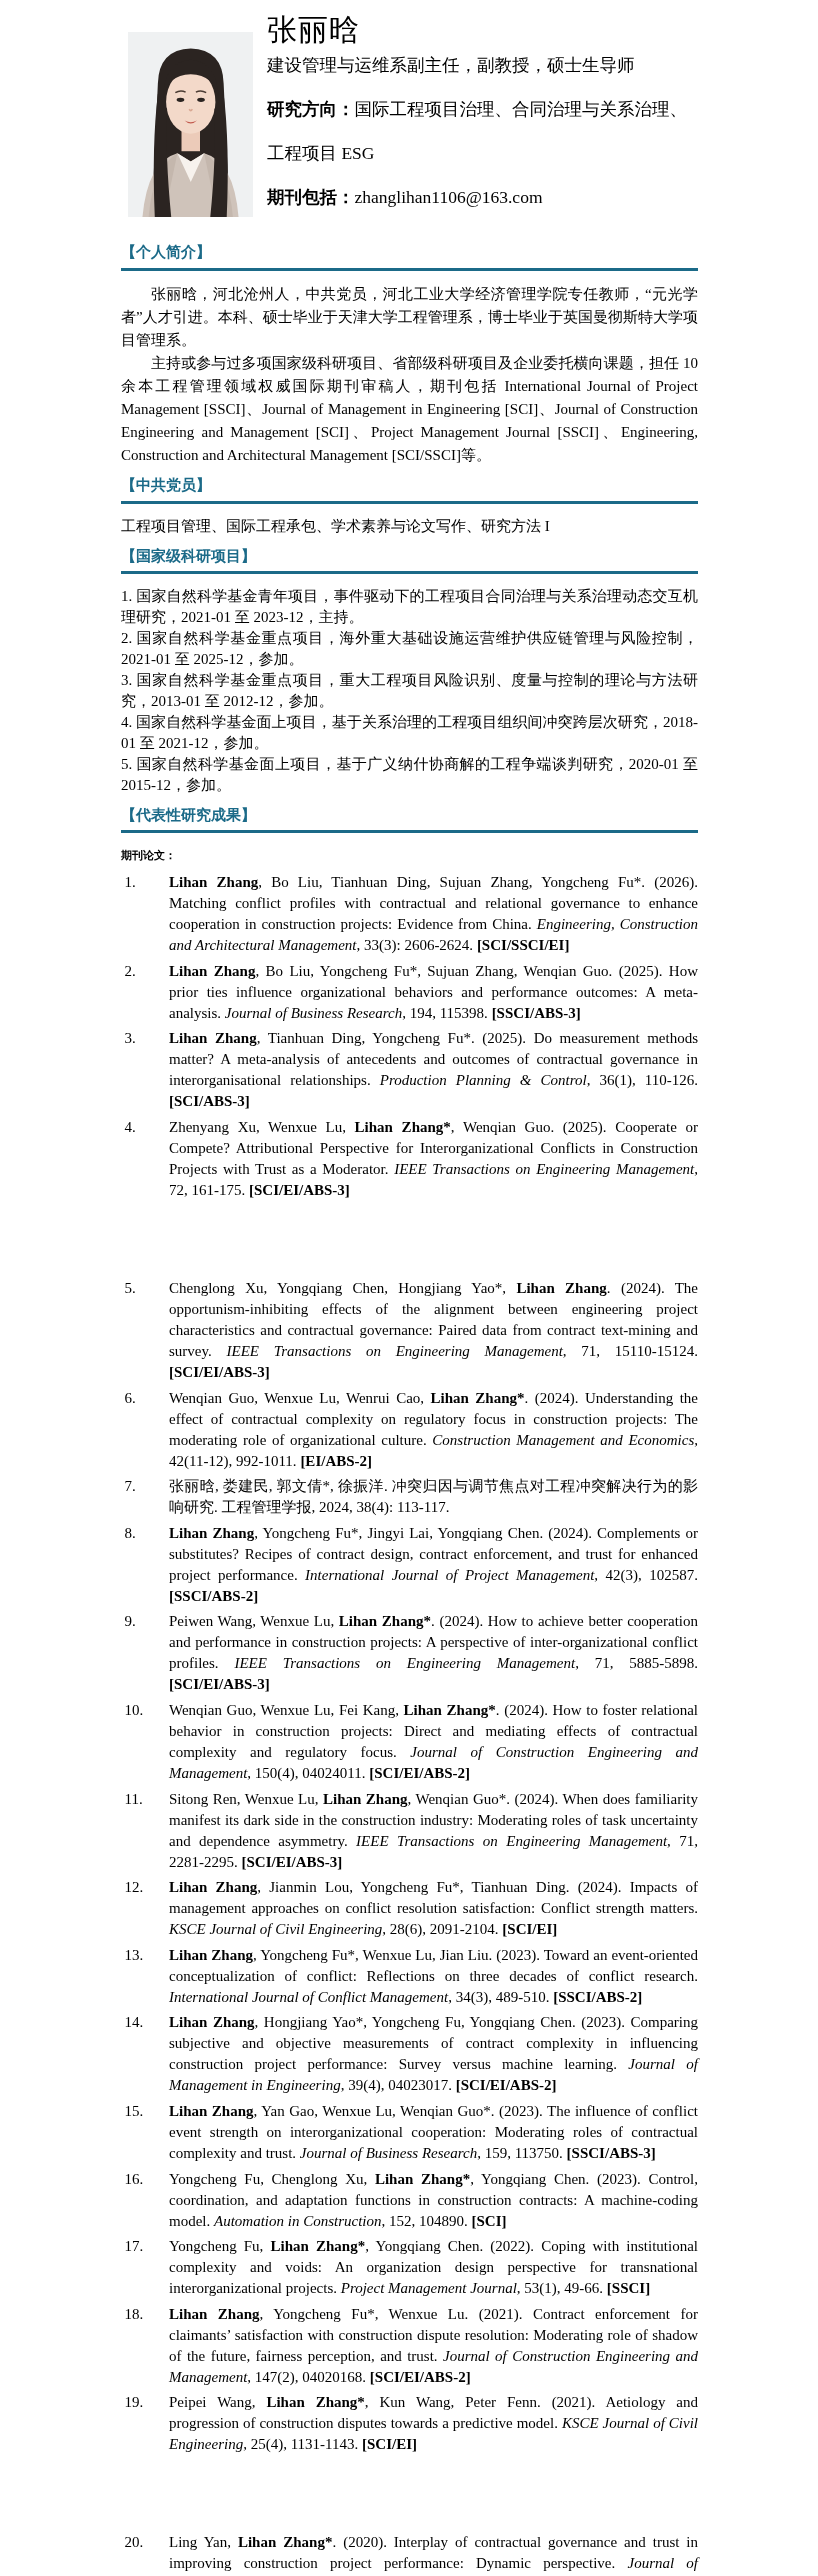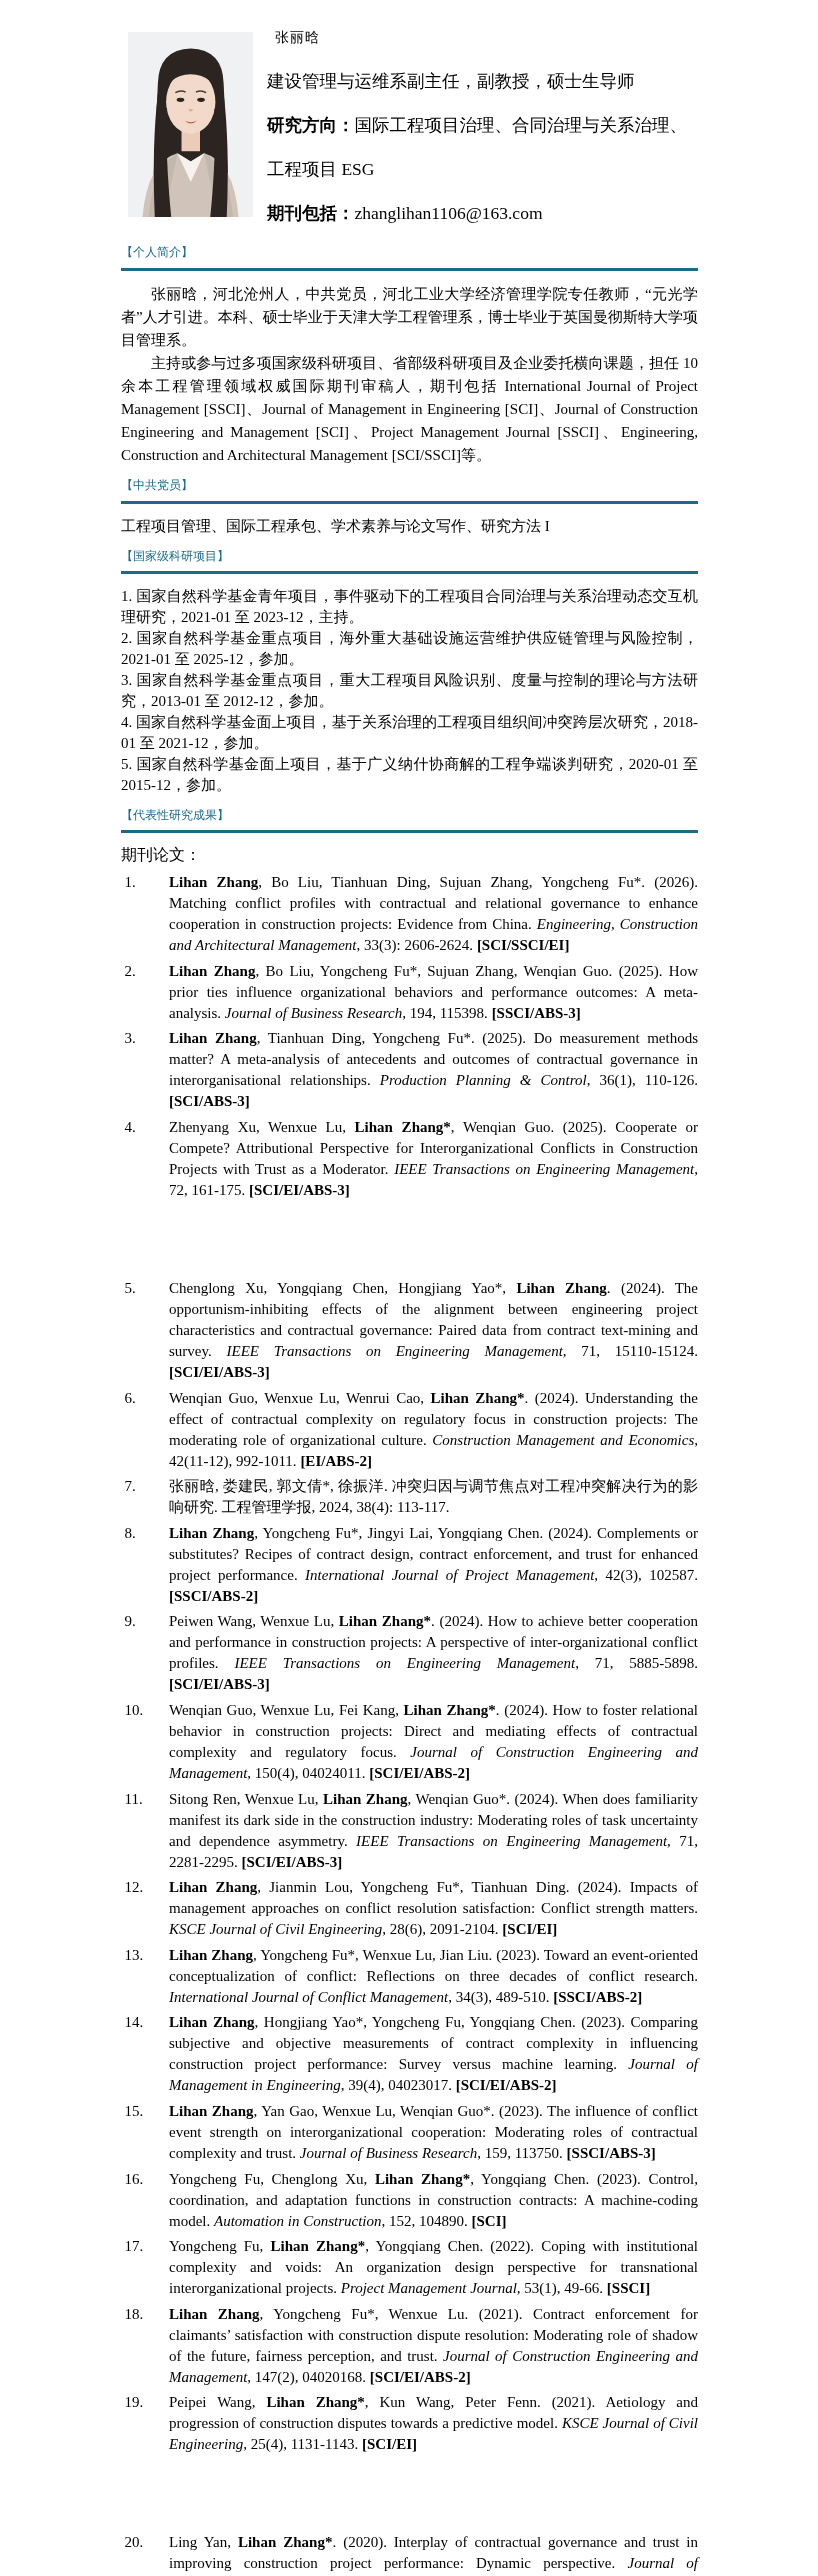--- a/index.html
+++ b/index.html
@@ -27,38 +27,38 @@
     width:125px; height:185px;
     overflow:hidden;
   }
   .photo svg{display:block;width:100%;height:100%;}
   .header-info{
     position:absolute;
     left:146px; top:15.5px;
     width:428px;
   }
   .person-name{
-    font-size:14px;
+    font-size:30px;
     font-weight:normal;
-    margin:8px;
+    margin:0;
     line-height:27px;
     letter-spacing:1px;
   }
   .info-line{
     font-size:17.5px;
     line-height:44px;
     margin:0;
   }
   .info-line .lbl{font-weight:bold;text-align:center;}
 
   
   .sec-title{
     font-family:"DejaVu Sans","Liberation Sans",sans-serif;
-    font-weight:normal;
-    font-size:12px;
+    font-weight:bold;
+    font-size:15px;
     color:#1b6a88;
     margin:8.2px 0 5.2px 0;
     line-height:20.6px;
   }
   .sec-rule{
     height:2.6px;
     background:#1b6a88;
     margin:0 0 12.4px 0;
   }
   .para{
@@ -73,22 +73,22 @@
     line-height:21.6px;
     margin:1px 0 3.1px 0;
   }
   .proj-list{margin:0 0 3.1px 0;}
   .proj-item{
     font-size:15px;
     line-height:21px;
     text-align:justify;
   }
   .list-label{
-    font-size:16px;
-    font-weight:normal;
+    font-size:11px;
+    font-weight:bold;
     margin:5.2px 0 6.2px 0;
     line-height:20.6px;
   }
   .pub-list{margin:0;}
   .pub-item{
     position:relative;
     padding-left:48px;
     font-size:15px;
     line-height:21px;
     text-align:justify;

